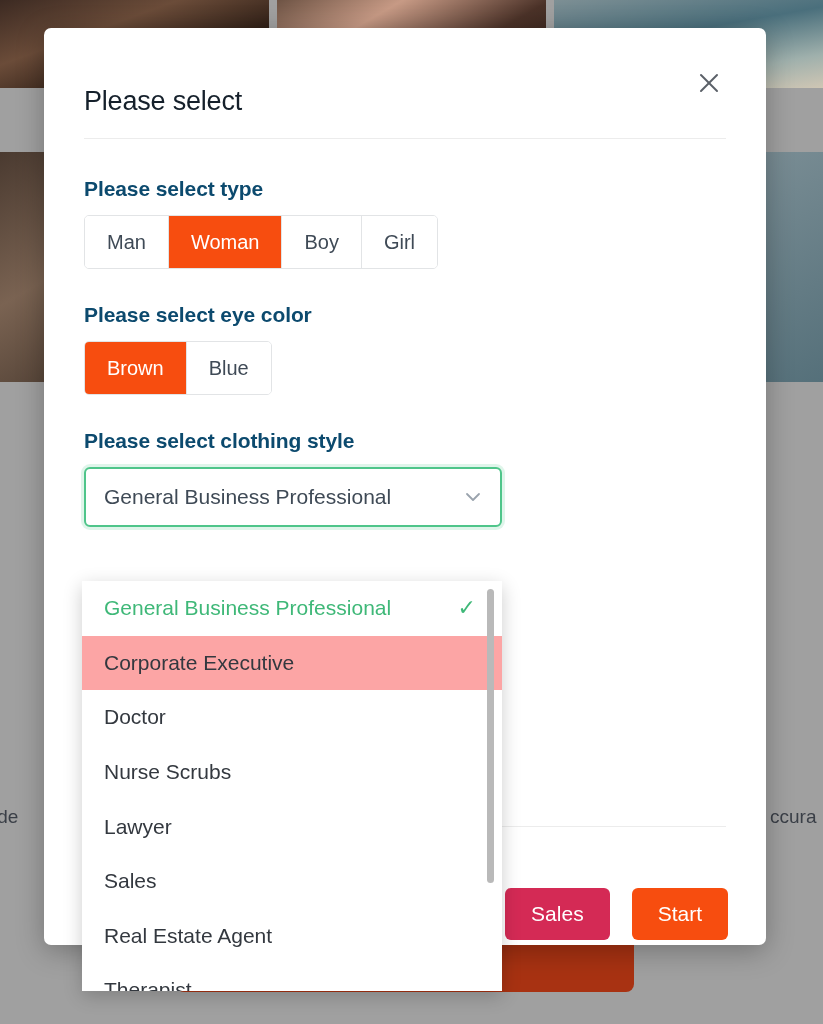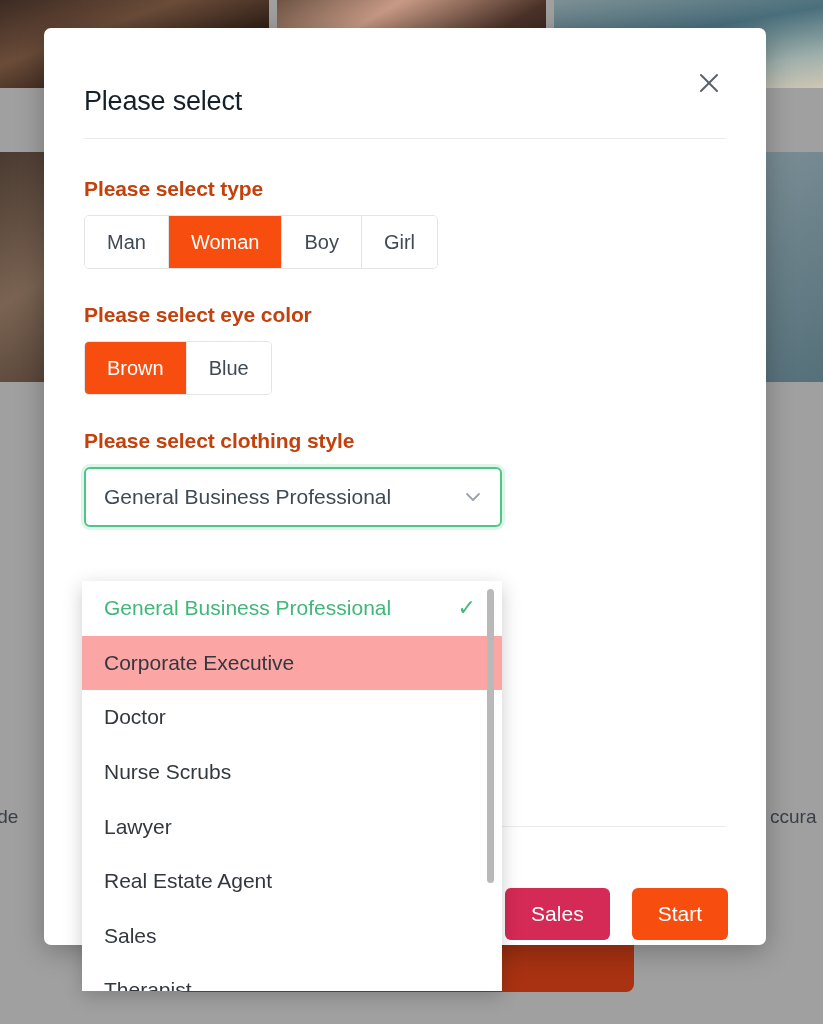--- a/index.html
+++ b/index.html
@@ -132,21 +132,21 @@
   }
 
   
   #modal-body {
     padding: 38px 40px 0 40px;
     position: relative;
   }
 
   .section-label {
     font-size: 21px;
-    color: #c2410c;
+    color: #0c4a6e;
     font-weight: bold;
     margin-bottom: 14px;
     letter-spacing: -0.1px;
   }
 
   .btn-group {
     display: inline-flex;
     border: 1px solid #e2e4e6;
     border-radius: 5px;
     overflow: hidden;
@@ -385,25 +385,25 @@
 
       <div class="dd-option">
         <span>Nurse Scrubs</span>
       </div>
 
       <div class="dd-option">
         <span>Lawyer</span>
       </div>
 
       <div class="dd-option">
+        <span>Sales</span>
+      </div>
+
+      <div class="dd-option">
         <span>Real Estate Agent</span>
-      </div>
-
-      <div class="dd-option">
-        <span>Sales</span>
       </div>
 
       <div class="dd-option">
         <span>Therapist</span>
       </div>
 
       <div id="dd-scrollbar"></div>
     </div>
   </div>
 

